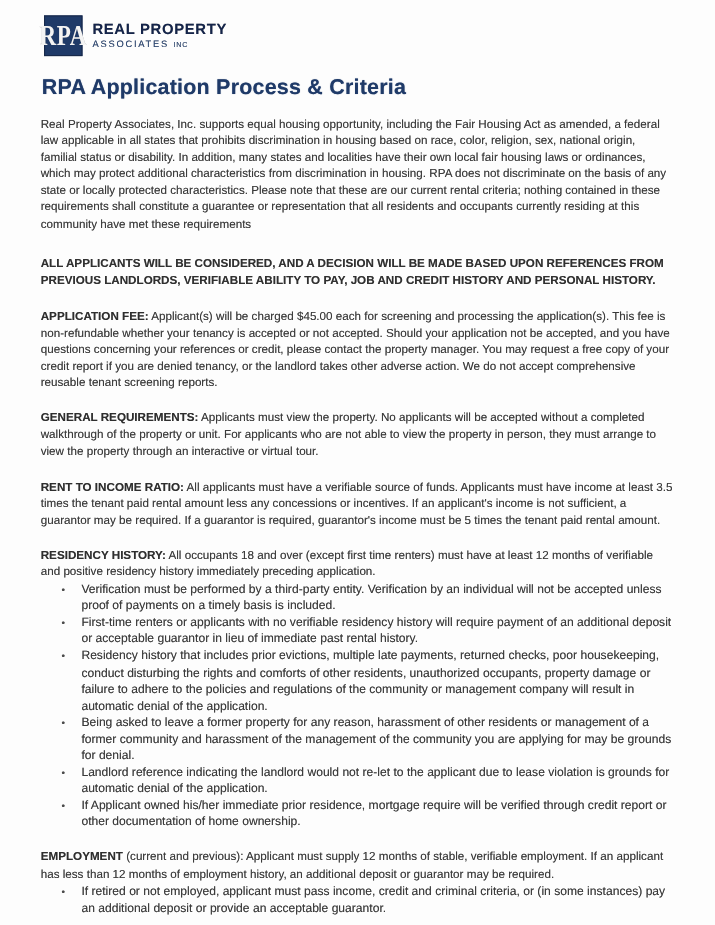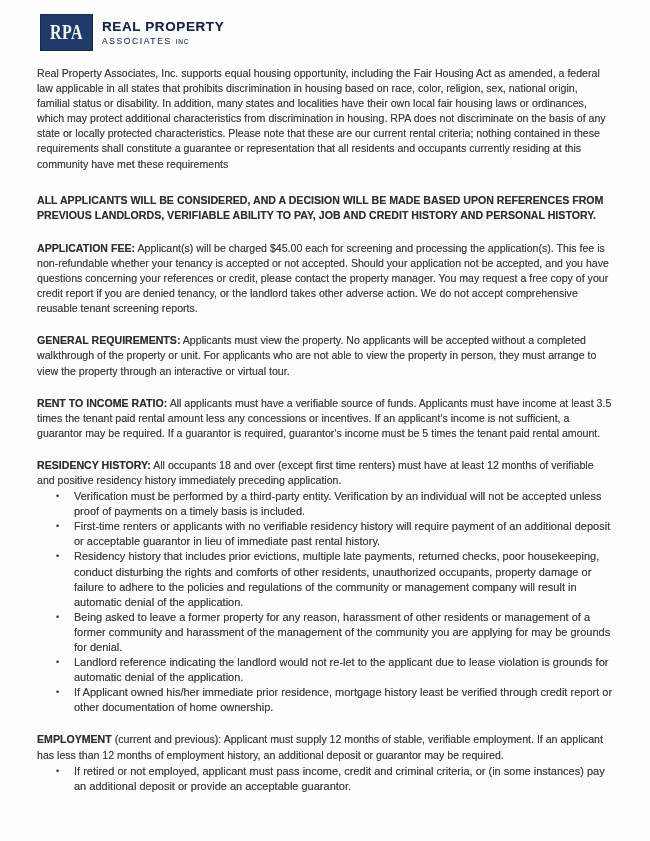--- a/index.html
+++ b/index.html
@@ -9,24 +9,24 @@
   .page {
     width: 650px; height: 841px; background: #fdfdfd; overflow: hidden;
     padding: 14px 37px 0 37px;
     font-family: "Liberation Sans", "DejaVu Sans", sans-serif;
     color: var(--ink);
     text-shadow: 0 0 0.45px rgba(60,60,60,0.55);
   }
   
   .logo-row { display: flex; align-items: center; gap: 9px; margin-left: 3px; }
   .logo-box {
-    width: 53px; height: 37px; background: var(--navy); color: #f4f4f4;
+    width: 35px; height: 37px; background: var(--navy); color: #f4f4f4;
     display: flex; align-items: center; justify-content: center;
     font-family: "Liberation Serif", serif; font-weight: bold;
-    font-size: 16px; letter-spacing: 0.5px; transform: none;
+    font-size: 21px; letter-spacing: 0.5px; transform: none;
     border: 1px solid #18294a;
   }
   .logo-box span { transform: scaleY(1.25); display: inline-block; }
   .logo-name { line-height: 1; }
   .logo-name .l1 { color: #14244a; font-weight: bold; font-size: 13.5px; letter-spacing: 0.6px; }
   .logo-name .l2 { color: #2a4776; font-size: 8.5px; letter-spacing: 1.6px; margin-top: 3px; }
   .logo-name .l2 .inc { font-size: 6.5px; letter-spacing: 0.8px; }
   
   .doc-title {
     color: var(--navy); font-size: 19.5px; font-weight: bold;
@@ -57,20 +57,21 @@
   <div class="logo-row">
     <div class="logo-box">
       <span>RPA</span>
     </div>
     <div class="logo-name">
       <div class="l1">REAL PROPERTY</div>
       <div class="l2"><span>ASSOCIATES</span> <span class="inc">INC</span></div>
     </div>
   </div>
 
+  <h1 class="doc-title">RPA Application Process &amp; Criteria</h1>
 
   <p class="para intro">Real Property Associates, Inc. supports equal housing opportunity, including the Fair Housing Act as amended, a federal law applicable in all states that prohibits discrimination in housing based on race, color, religion, sex, national origin, familial status or disability. In addition, many states and localities have their own local fair housing laws or ordinances, which may protect additional characteristics from discrimination in housing. RPA does not discriminate on the basis of any state or locally protected characteristics. Please note that these are our current rental criteria; nothing contained in these requirements shall constitute a guarantee or representation that all residents and occupants currently residing at this community have met these requirements</p>
 
   <p class="para notice">ALL APPLICANTS WILL BE CONSIDERED, AND A DECISION WILL BE MADE BASED UPON REFERENCES FROM PREVIOUS LANDLORDS, VERIFIABLE ABILITY TO PAY, JOB AND CREDIT HISTORY AND PERSONAL HISTORY.</p>
 
   <div class="sec">
     <p class="para" style="margin-top:0"><span class="h">APPLICATION FEE:</span> <span>Applicant(s) will be charged $45.00 each for screening and processing the application(s). This fee is non-refundable whether your tenancy is accepted or not accepted. Should your application not be accepted, and you have questions concerning your references or credit, please contact the property manager. You may request a free copy of your credit report if you are denied tenancy, or the landlord takes other adverse action. We do not accept comprehensive reusable tenant screening reports.</span></p>
   </div>
 
   <div class="sec">
@@ -82,21 +83,21 @@
   </div>
 
   <div class="sec">
     <p class="para" style="margin-top:0"><span class="h">RESIDENCY HISTORY:</span> <span>All occupants 18 and over (except first time renters) must have at least 12 months of verifiable and positive residency history immediately preceding application.</span></p>
     <ul class="bullets">
       <li>Verification must be performed by a third-party entity. Verification by an individual will not be accepted unless proof of payments on a timely basis is included.</li>
       <li>First-time renters or applicants with no verifiable residency history will require payment of an additional deposit or acceptable guarantor in lieu of immediate past rental history.</li>
       <li>Residency history that includes prior evictions, multiple late payments, returned checks, poor housekeeping, conduct disturbing the rights and comforts of other residents, unauthorized occupants, property damage or failure to adhere to the policies and regulations of the community or management company will result in automatic denial of the application.</li>
       <li>Being asked to leave a former property for any reason, harassment of other residents or management of a former community and harassment of the management of the community you are applying for may be grounds for denial.</li>
       <li>Landlord reference indicating the landlord would not re-let to the applicant due to lease violation is grounds for automatic denial of the application.</li>
-      <li>If Applicant owned his/her immediate prior residence, mortgage history least be verified through credit report or other documentation of home ownership.</li>
+      <li>If Applicant owned his/her immediate prior residence, mortgage require will be verified through credit report or other documentation of home ownership.</li>
     </ul>
   </div>
 
   <div class="sec">
     <p class="para" style="margin-top:16px"><span class="h">EMPLOYMENT</span> <span>(current and previous): Applicant must supply 12 months of stable, verifiable employment. If an applicant has less than 12 months of employment history, an additional deposit or guarantor may be required.</span></p>
     <ul class="bullets">
       <li>If retired or not employed, applicant must pass income, credit and criminal criteria, or (in some instances) pay an additional deposit or provide an acceptable guarantor.</li>
     </ul>
   </div>
 

